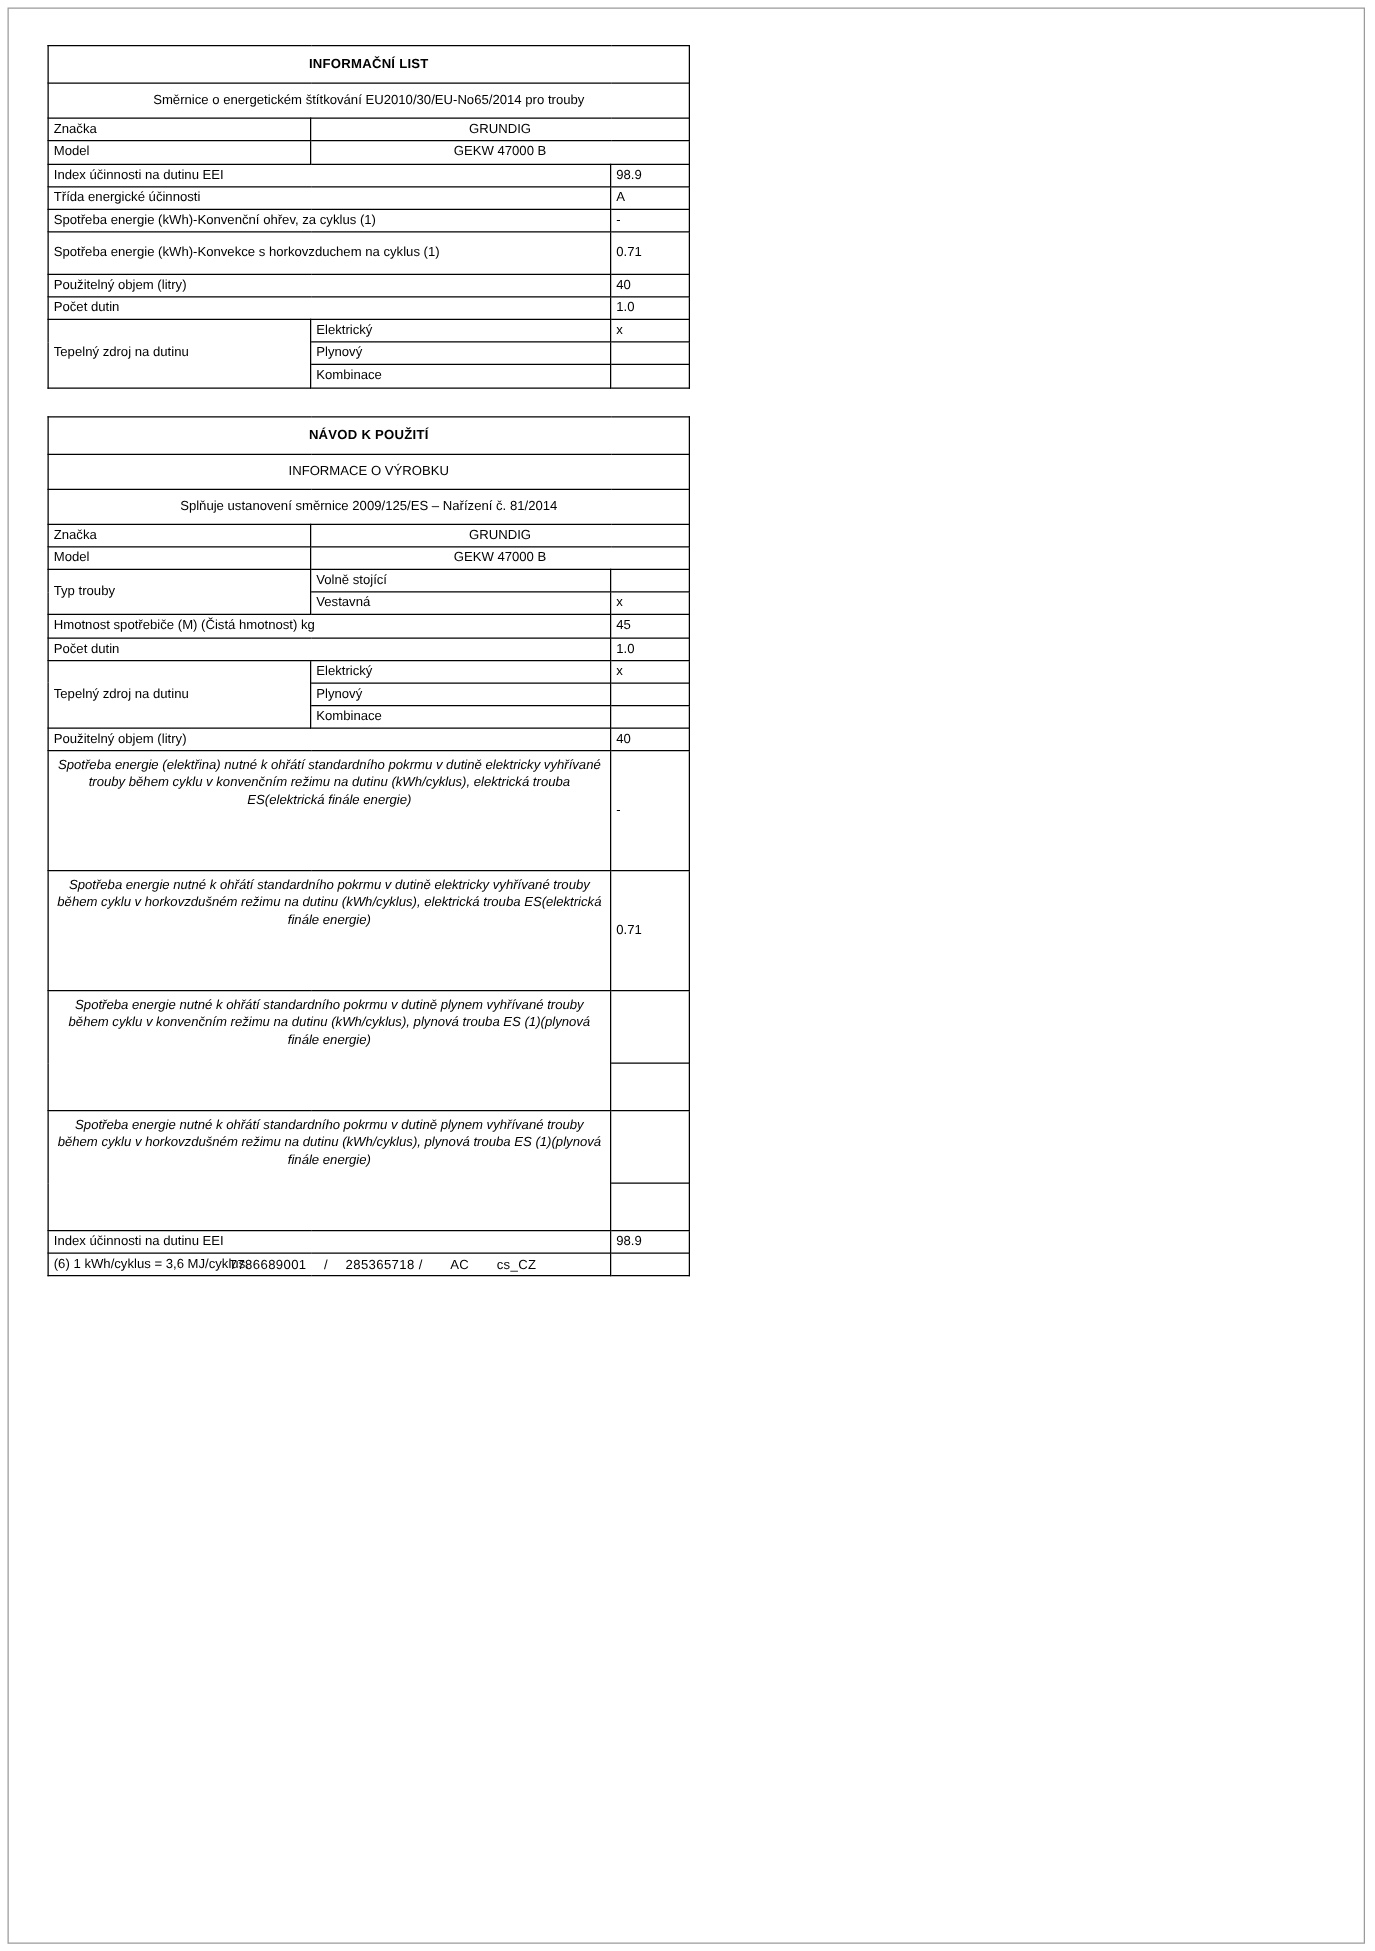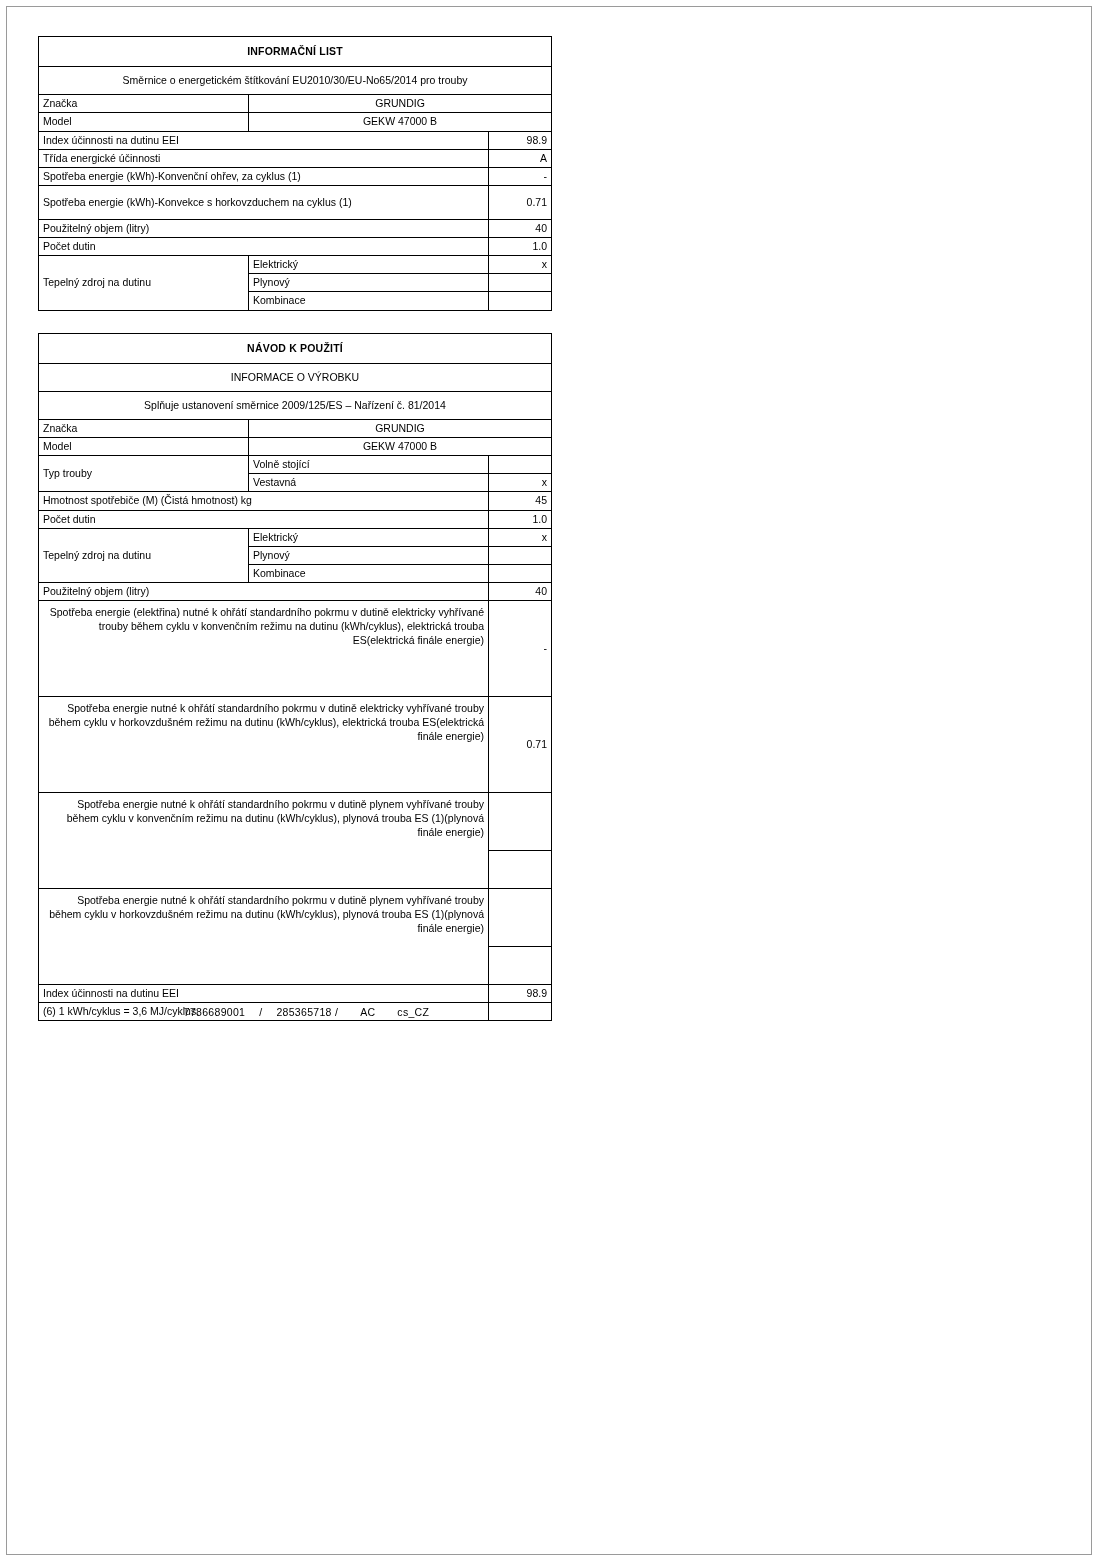--- a/index.html
+++ b/index.html
@@ -62,32 +62,33 @@
     padding: 8px 16px !important;
     letter-spacing: 0.2px;
   }
   .subtitle-cell {
     text-align: center;
     font-size: 10.5px;
     padding: 7px 4px !important;
     margin-top: 48px;
   }
   .center { text-align: center; margin-top: 42px; }
-  .val { text-align: right; }
+  .val { text-align: left; }
   .label { text-align: left; }
   .tall-2 { height: 34px; }
 
   .block-gap {
     height: 22px;
   }
 
   .para {
-    text-align: right;
+    text-align: center;
     line-height: 1.35;
     padding: 4px 4px 4px 4px !important;
+    font-style: italic;
   }
 
   .footer {
     position: absolute;
     left: 50px;
     top: 1006px;
     width: 513px;
     text-align: center;
     font-size: 10.5px;
     letter-spacing: 0.3px;

